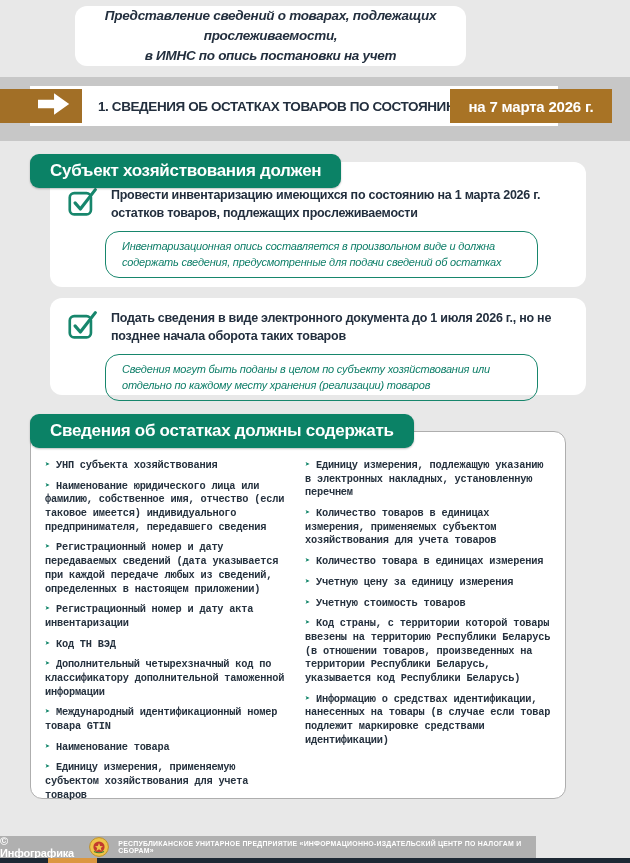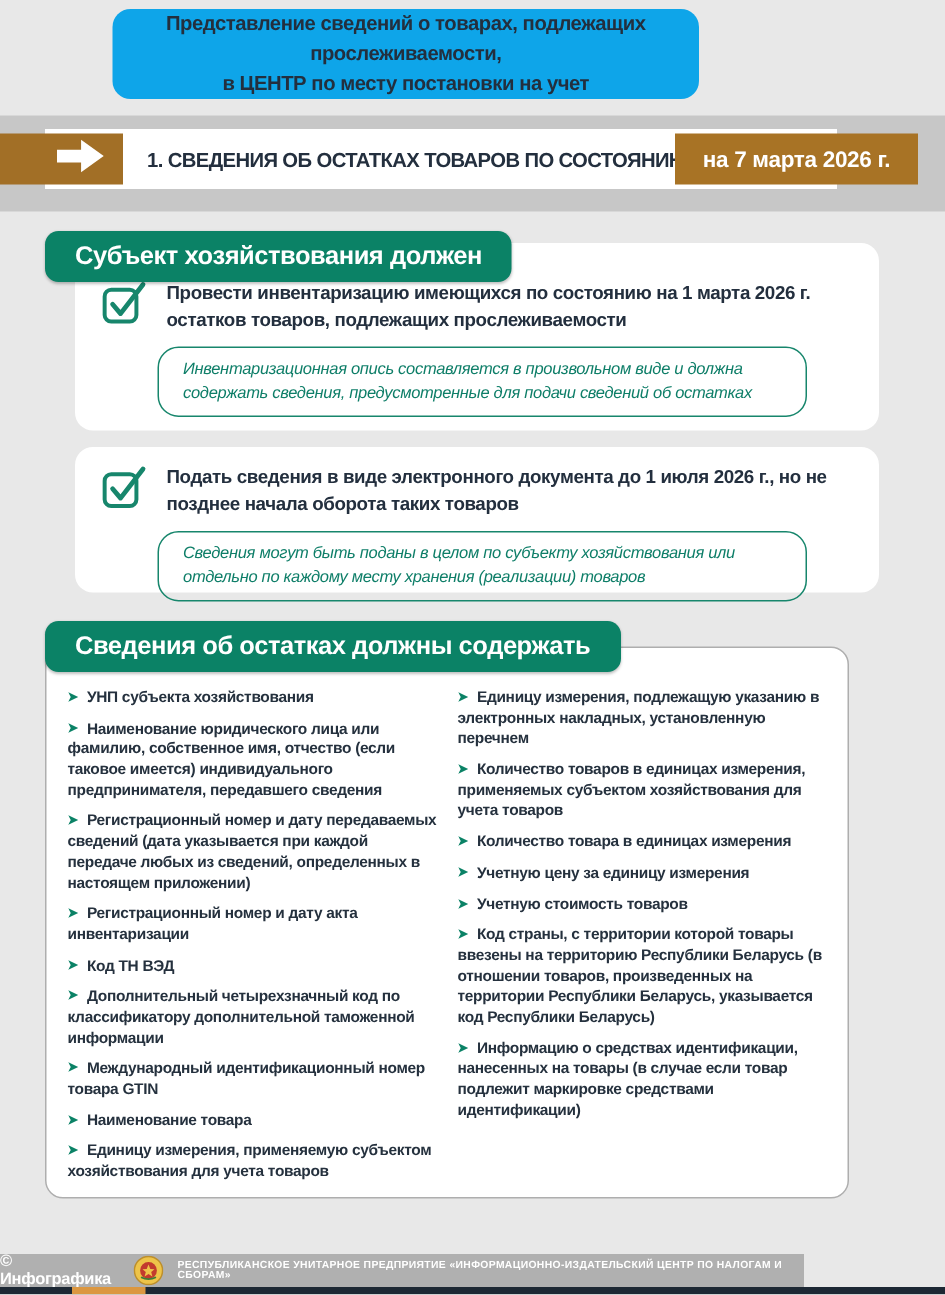--- a/index.html
+++ b/index.html
@@ -3,23 +3,24 @@
 <meta charset="utf-8">
 <style>
   * { margin:0; padding:0; box-sizing:border-box; }
   html,body { width:630px; }
   body { font-family:"Liberation Sans", sans-serif; background:#e8e8e8; }
   .page { position:relative; width:630px; height:863px; background:#e8e8e8; overflow:hidden; }
 
   
   .title-box {
     position:absolute; left:75px; top:6px; width:391px; height:60px;
-    background:#0ea5e9; border-radius:12px;
+    background:#ffffff; border-radius:12px;
     display:flex; flex-direction:column; justify-content:center; align-items:center;
     text-align:center;
+    font-style:italic;
   }
   .title-box .line {
     color:#232f3e; font-weight:700; font-size:13.5px; line-height:1.5; letter-spacing:-0.3px;
   }
 
   
   .step-band { position:absolute; left:0; top:77px; width:630px; height:64px; background:#c7c7c7; }
   .step-bar  { position:absolute; left:30px; top:86px; width:528px; height:40px; background:#ffffff; }
   .step-arrowbox {
     position:absolute; left:0; top:89px; width:82px; height:34px; background:#a26f26;
@@ -67,21 +68,21 @@
     color:#0e7e68; font-style:italic; font-size:11px; line-height:1.4; letter-spacing:-0.2px;
   }
 
   
   .list-card {
     position:absolute; left:30px; top:431px; width:536px; height:368px;
     background:#ffffff; border:1px solid #aeaeae; border-radius:12px; z-index:2;
     padding:27px 14px 0 14px;
     display:flex; gap:14px;
   }
-  .col { width:252px; }
+  .col { width:252px;font-family:Liberation Mono, monospace; }
   .li { margin-bottom:7px; color:#25313e; font-weight:700;
         font-size:10.3px; line-height:1.33; letter-spacing:-0.2px; }
   .bullet { color:#0b8266; font-size:8.5px; margin-right:6px; position:relative; top:-1px; }
 
   
   .footer-band {
     position:absolute; left:0; top:836px; width:536px; height:22px; background:#b0b0b0;
     display:flex; align-items:center; justify-content:center; gap:9px;
   }
   .footer-copy { color:#ffffff; font-weight:700; font-size:11px; letter-spacing:-0.2px; }
@@ -90,21 +91,21 @@
   .bottom-strip { position:absolute; left:0; top:858px; width:630px; height:5px; background:#1d2834; }
   .bottom-strip .tan-seg { position:absolute; left:48px; top:0; width:49px; height:5px; background:#db9741; }
 </style>
 </head>
 <body>
 
 <div class="page">
 
   <div class="title-box">
     <div class="line">Представление сведений о товарах, подлежащих прослеживаемости,</div>
-    <div class="line">в ЦЕНТР по месту постановки на учет</div>
+    <div class="line">в ИМНС по опись постановки на учет</div>
   </div>
 
   <div class="step-band"></div>
   <div class="step-bar"></div>
   <div class="step-arrowbox">
     <span>
       <svg width="34" height="24" viewBox="0 0 36 24">
         <path d="M0 7.5 H17 V0.5 L33 12 L17 23.5 V16.5 H0 Z" fill="#ffffff"></path>
       </svg>
     </span>

